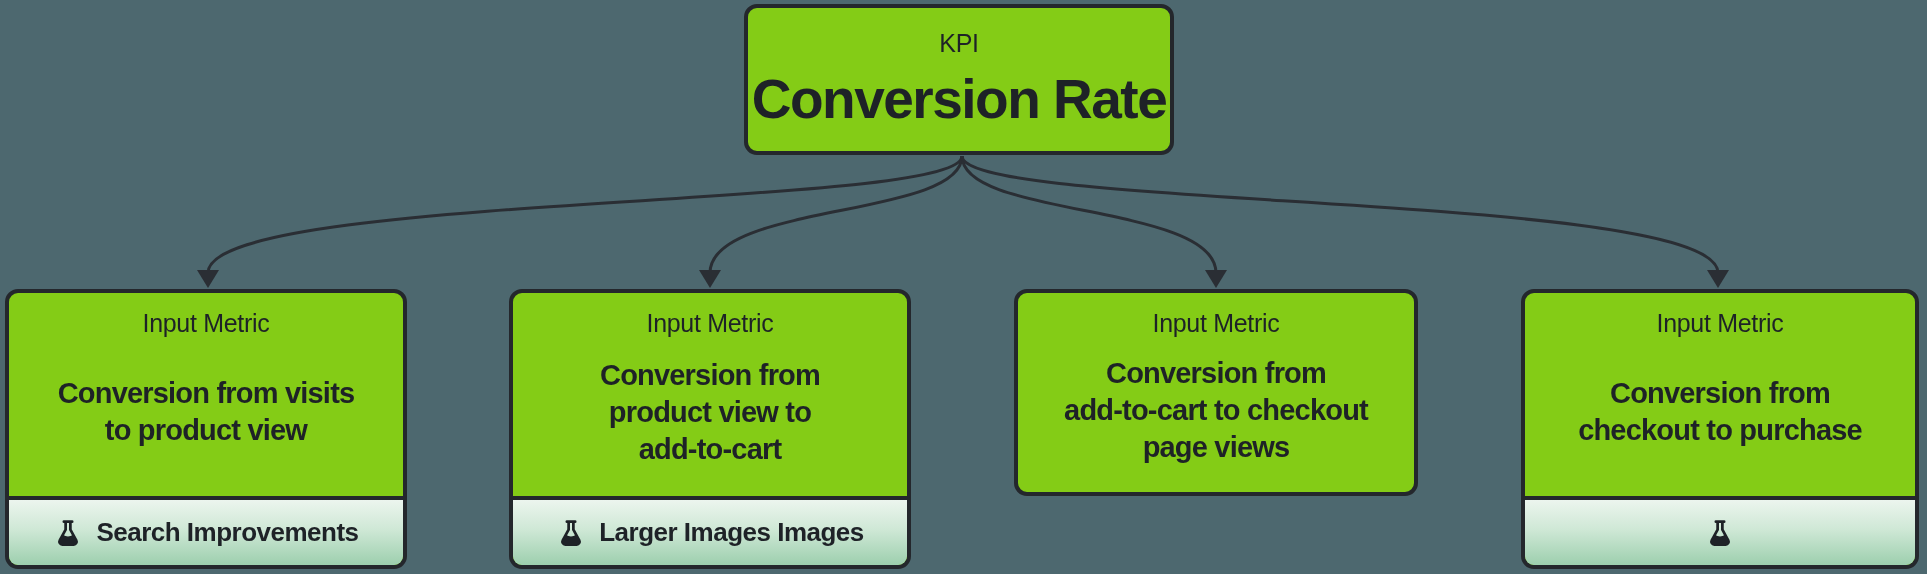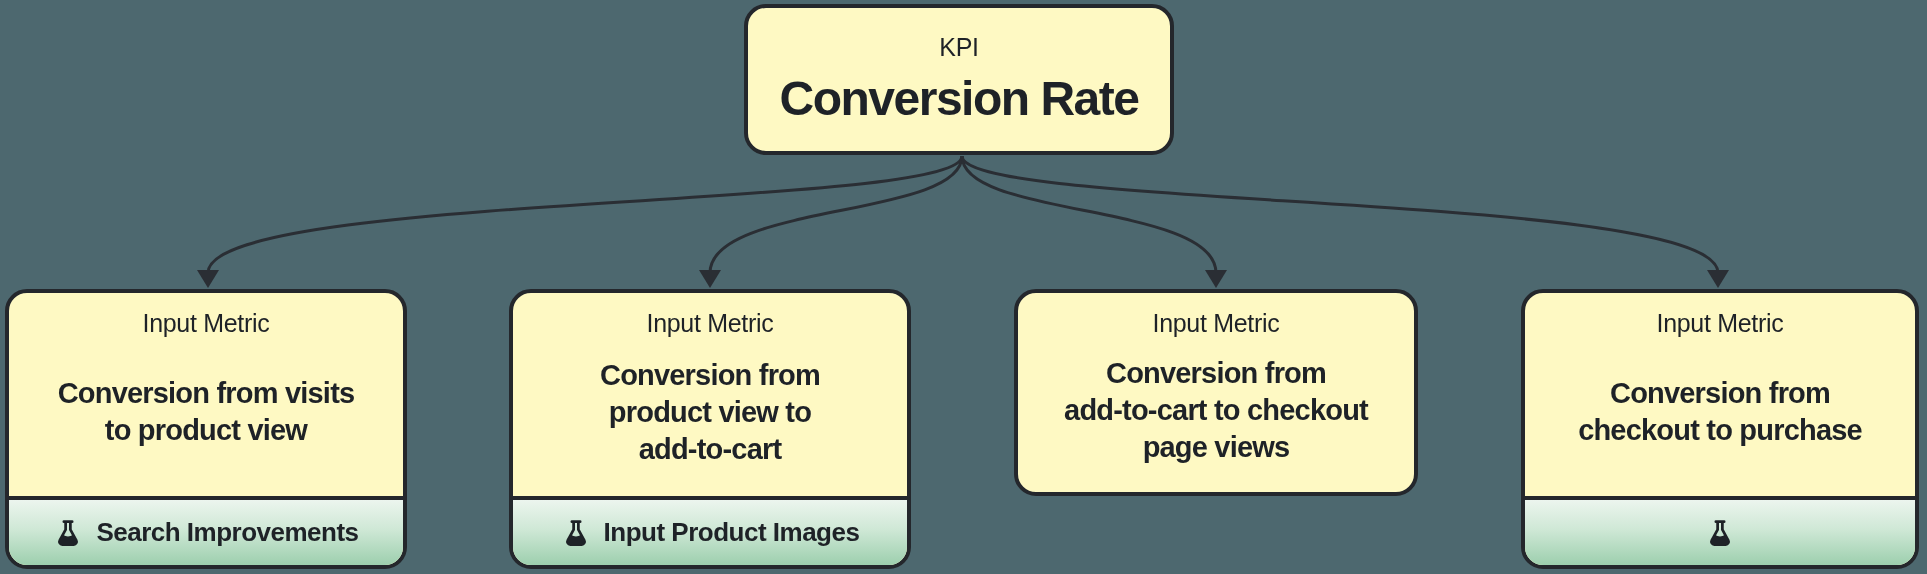--- a/index.html
+++ b/index.html
@@ -15,44 +15,44 @@
   .arrows {
     position: absolute;
     left: 0; top: 0;
     width: 1927px; height: 574px;
   }
   .edge { fill: none; stroke: #2a2e34; stroke-width: 3px; }
   .arrowhead { fill: #2a2e34; stroke: none; }
 
   .node {
     position: absolute;
-    background: #fef9c3;
+    background: #84cc16;
     border: 4px solid #24272c;
-    border-radius: 22px;
+    border-radius: 13px;
     display: flex;
     flex-direction: column;
     overflow: hidden;
     color: #1e2227;
   }
   .kpi-node {
     left: 744px; top: 4px;
     width: 430px; height: 151px;
     align-items: center;
     justify-content: center;
     gap: 9px;
   }
   .type-label {
     font-size: 25px;
     font-weight: 400;
     letter-spacing: -0.3px;
     text-align: center;
     color: #1e2227;
   }
   .kpi-title {
-    font-size: 48px;
+    font-size: 55px;
     font-weight: 700;
     letter-spacing: -1.5px;
     text-align: center;
     color: #1e2227;
   }
   .metric-node .node-body {
     flex: 1;
     display: flex;
     flex-direction: column;
     align-items: center;
@@ -137,21 +137,21 @@
       <div class="metric-title">Conversion from
 product view to
 add-to-cart</div>
     </div>
     <div class="experiment-bar">
       <svg class="flask-icon" viewBox="0 0 24 24">
         <path d="M8.7 2.9 H15.3" stroke="#1e2227" stroke-width="2.2" stroke-linecap="round" fill="none"></path>
         <path d="M10.1 2.9 V9.3 L5.4 17.9 C4.6 19.4 5.7 21.2 7.4 21.2 H16.6 C18.3 21.2 19.4 19.4 18.6 17.9 L13.9 9.3 V2.9" stroke="#1e2227" stroke-width="2.2" stroke-linejoin="round" fill="none"></path>
         <path d="M7.9 13.4 Q12 16.2 16.1 13.4 L18.6 17.9 C19.4 19.4 18.3 21.2 16.6 21.2 H7.4 C5.7 21.2 4.6 19.4 5.4 17.9 Z" fill="#1e2227"></path>
       </svg>
-      <span class="experiment-label">Input Product Images</span>
+      <span class="experiment-label">Larger Images Images</span>
     </div>
   </div>
 
   <div class="node metric-node metric-3">
     <div class="node-body">
       <div class="type-label">Input Metric</div>
       <div class="metric-title">Conversion from
 add-to-cart to checkout
 page views</div>
     </div>

